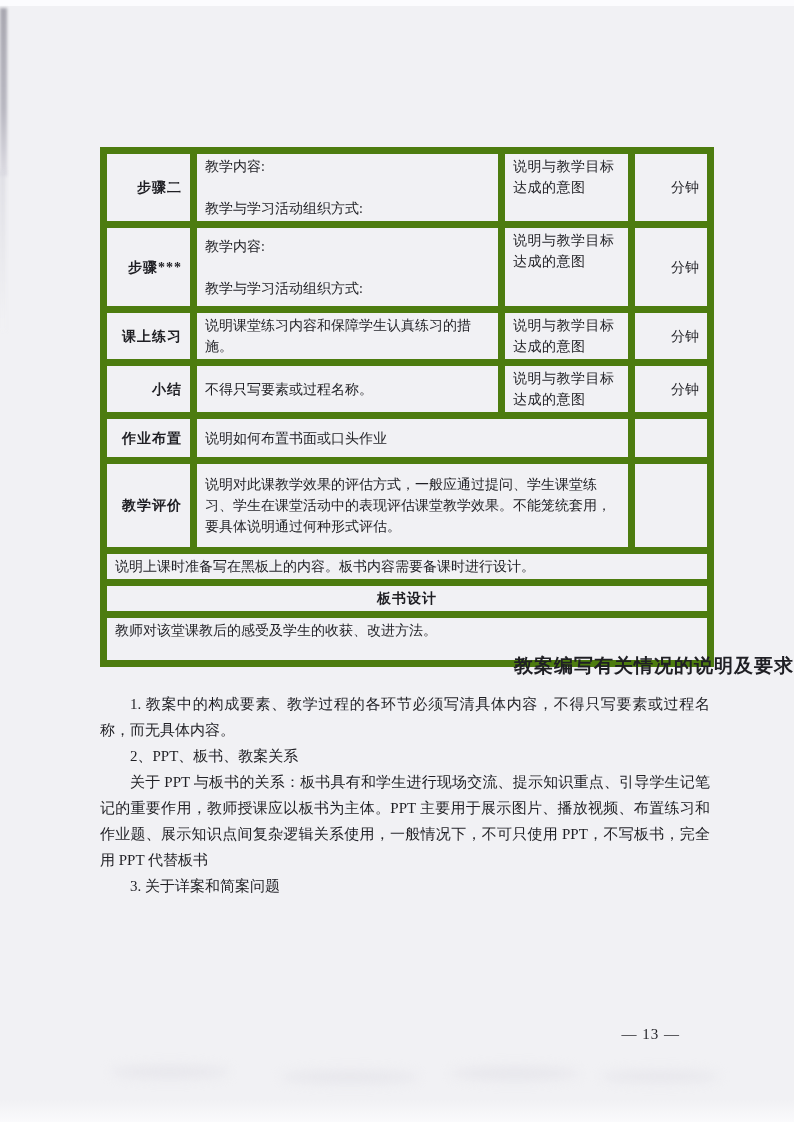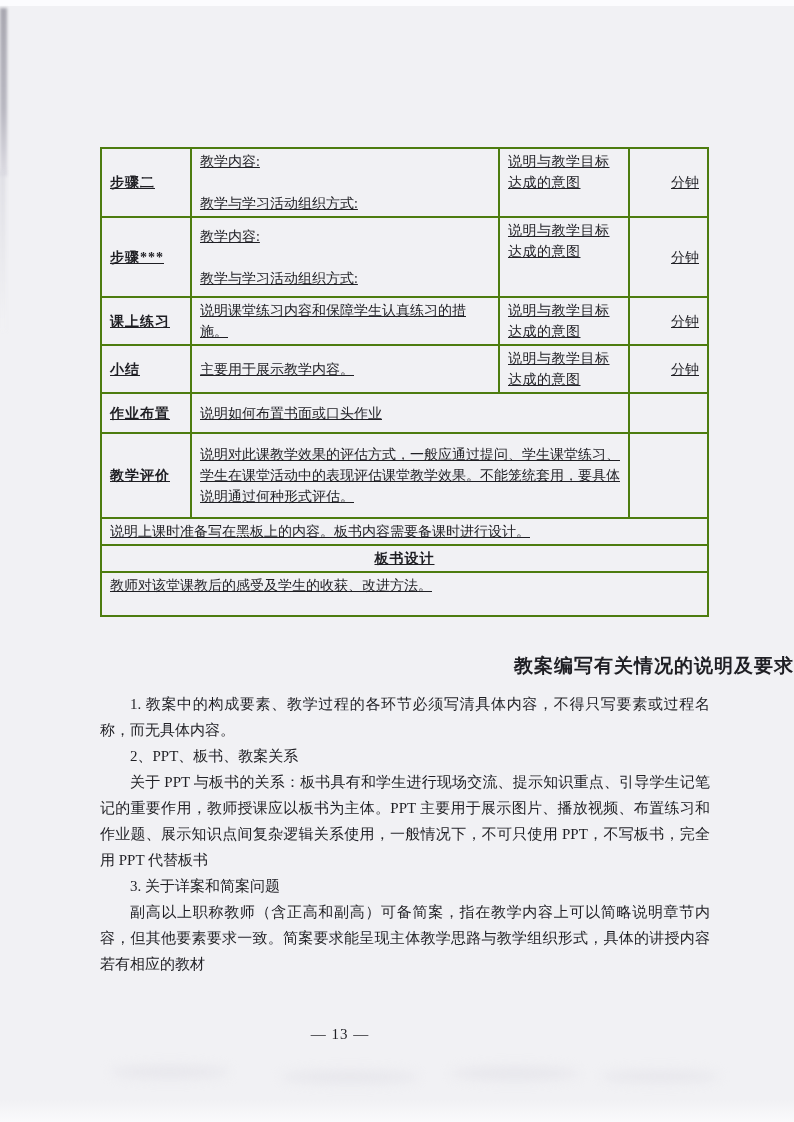--- a/index.html
+++ b/index.html
@@ -23,22 +23,22 @@
   .bottom-band{position:absolute;left:0;bottom:0;width:794px;height:22px;
     background:linear-gradient(180deg,#f1f1f4,#fafafc);}
   .smudge{position:absolute;background:#dfdee5;filter:blur(6px);opacity:.5;border-radius:50%;}
 
   
   table.plan{
     position:absolute;left:100px;top:147px;width:607px;
     border-collapse:collapse;table-layout:fixed;
     font-size:14px;line-height:1.5;color:#1f1f24;
   }
-  table.plan td{border:2px solid #4d7c0f;padding:2px 8px;overflow:hidden;text-decoration:underline;}
-  td.lbl{text-align:left;font-weight:700;vertical-align:middle;letter-spacing:1px;}
+  table.plan td{border:7px solid #4d7c0f;padding:2px 8px;overflow:hidden;}
+  td.lbl{text-align:right;font-weight:700;vertical-align:middle;letter-spacing:1px;}
   td.cnt{vertical-align:middle;}
   .pre{white-space:pre-line;}
   td.note{vertical-align:top;padding-top:5px;letter-spacing:.5px;}
   td.note-mid{vertical-align:top;padding-top:3px;letter-spacing:.5px;}
   td.min{text-align:right;padding-left:9px;vertical-align:middle;}
   td.hdr{text-align:center;font-weight:700;letter-spacing:1px;padding:1px 4px;}
   td.wide{padding-left:30px;}
   td.topalign{vertical-align:top;padding-top:4px;}
   tr.h64 td{height:58px;}
   tr.h80 td{height:74px;}
@@ -53,21 +53,21 @@
     position:absolute;left:0;top:653px;width:794px;margin:0;
     text-align:right;font-size:19px;font-weight:700;letter-spacing:1px;
   }
   .bodytext{
     position:absolute;left:100px;top:691px;width:610px;
     font-size:15px;line-height:26px;text-align:justify;
   }
   .bodytext p{margin:0;text-indent:2em;}
   .pageno{
     position:absolute;left:0;top:1026px;width:680px;
-    text-align:center;font-size:15px;letter-spacing:1px;
+    text-align:right;font-size:15px;letter-spacing:1px;
   }
 </style>
 </head>
 <body>
 
 <div class="page">
 
   <div class="edge-top"></div>
   <div class="edge-left"></div>
   <div class="edge-left-fade"></div>
@@ -97,21 +97,21 @@
       <td class="min">分钟</td>
     </tr>
     <tr class="h42">
       <td class="lbl">课上练习</td>
       <td class="cnt">说明课堂练习内容和保障学生认真练习的措施。</td>
       <td class="note-mid">说明与教学目标达成的意图</td>
       <td class="min">分钟</td>
     </tr>
     <tr class="h40">
       <td class="lbl">小结</td>
-      <td class="cnt">主要用于展示教学内容。</td>
+      <td class="cnt">不得只写要素或过程名称。</td>
       <td class="note-mid">说明与教学目标达成的意图</td>
       <td class="min">分钟</td>
     </tr>
     <tr class="h40">
       <td class="lbl">作业布置</td>
       <td class="cnt" colspan="2">说明如何布置书面或口头作业</td>
       <td class="min"></td>
     </tr>
     <tr class="h85">
       <td class="lbl">教学评价</td>
@@ -130,21 +130,20 @@
   </tbody>
     </table>
 
   <h1 class="sec-title">教案编写有关情况的说明及要求</h1>
 
   <div class="bodytext">
     <p>1. 教案中的构成要素、教学过程的各环节必须写清具体内容，不得只写要素或过程名称，而无具体内容。</p>
     <p>2、PPT、板书、教案关系</p>
     <p>关于 PPT 与板书的关系：板书具有和学生进行现场交流、提示知识重点、引导学生记笔记的重要作用，教师授课应以板书为主体。PPT 主要用于展示图片、播放视频、布置练习和作业题、展示知识点间复杂逻辑关系使用，一般情况下，不可只使用 PPT，不写板书，完全用 PPT 代替板书</p>
     <p>3. 关于详案和简案问题</p>
-    <p>副高以上职称教师（含正高和副高）可备简案，指在教学内容上可以简略说明章节内容，但其他要素要求一致。简案要求能呈现主体教学思路与教学组织形式，具体的讲授内容若有相应的教材</p>
   </div>
 
   <div class="pageno">— 13 —</div>
 
   <div class="smudge" style="left:110px;top:1065px;width:120px;height:14px;"></div>
   <div class="smudge" style="left:280px;top:1070px;width:140px;height:14px;"></div>
   <div class="smudge" style="left:450px;top:1066px;width:130px;height:15px;"></div>
   <div class="smudge" style="left:600px;top:1070px;width:120px;height:13px;"></div>
 
   <div class="bottom-band"></div>

